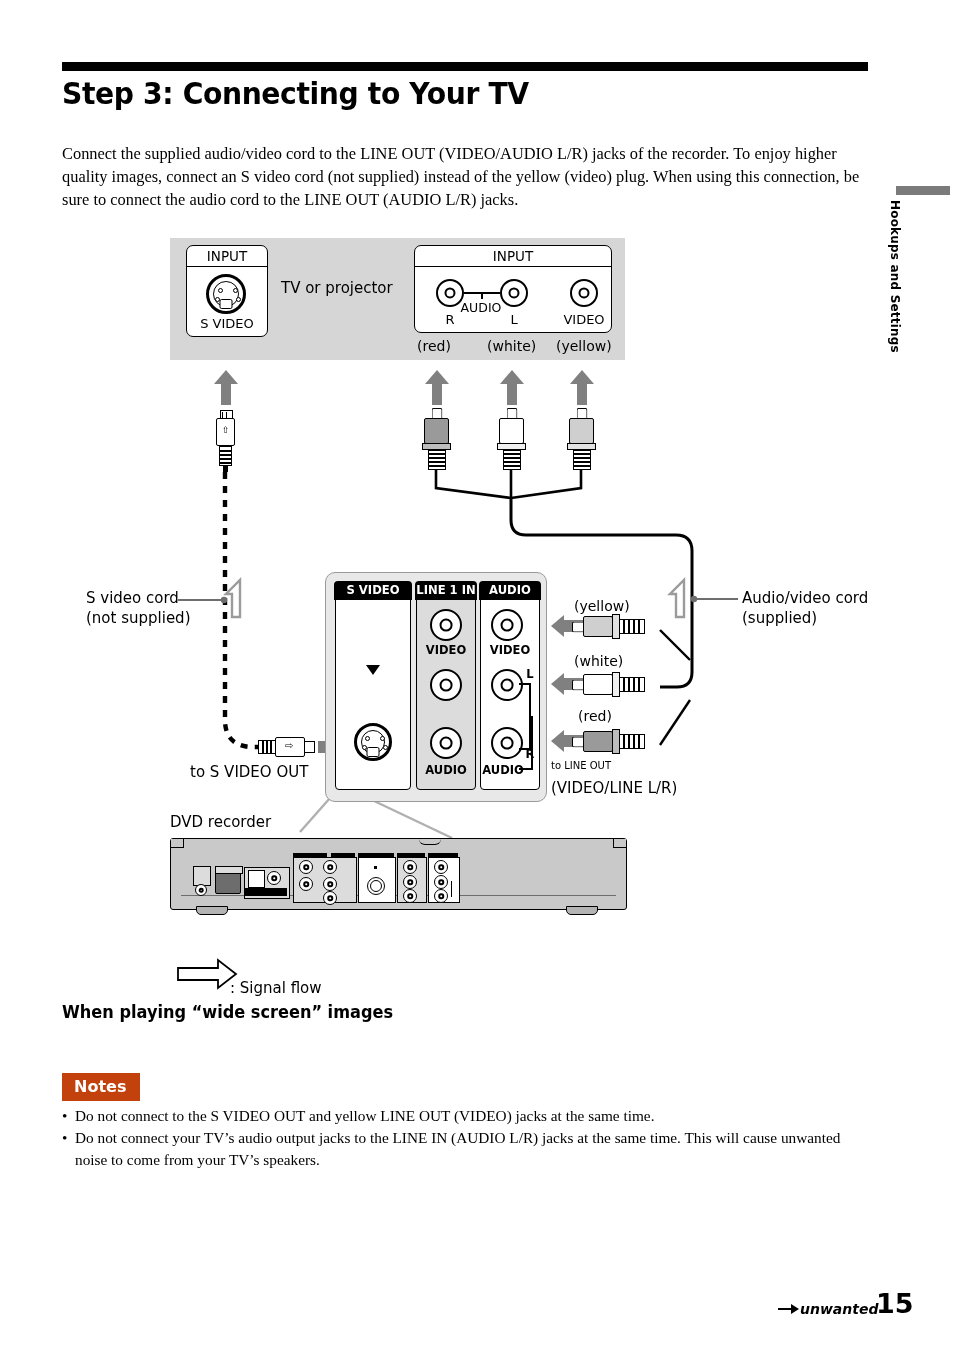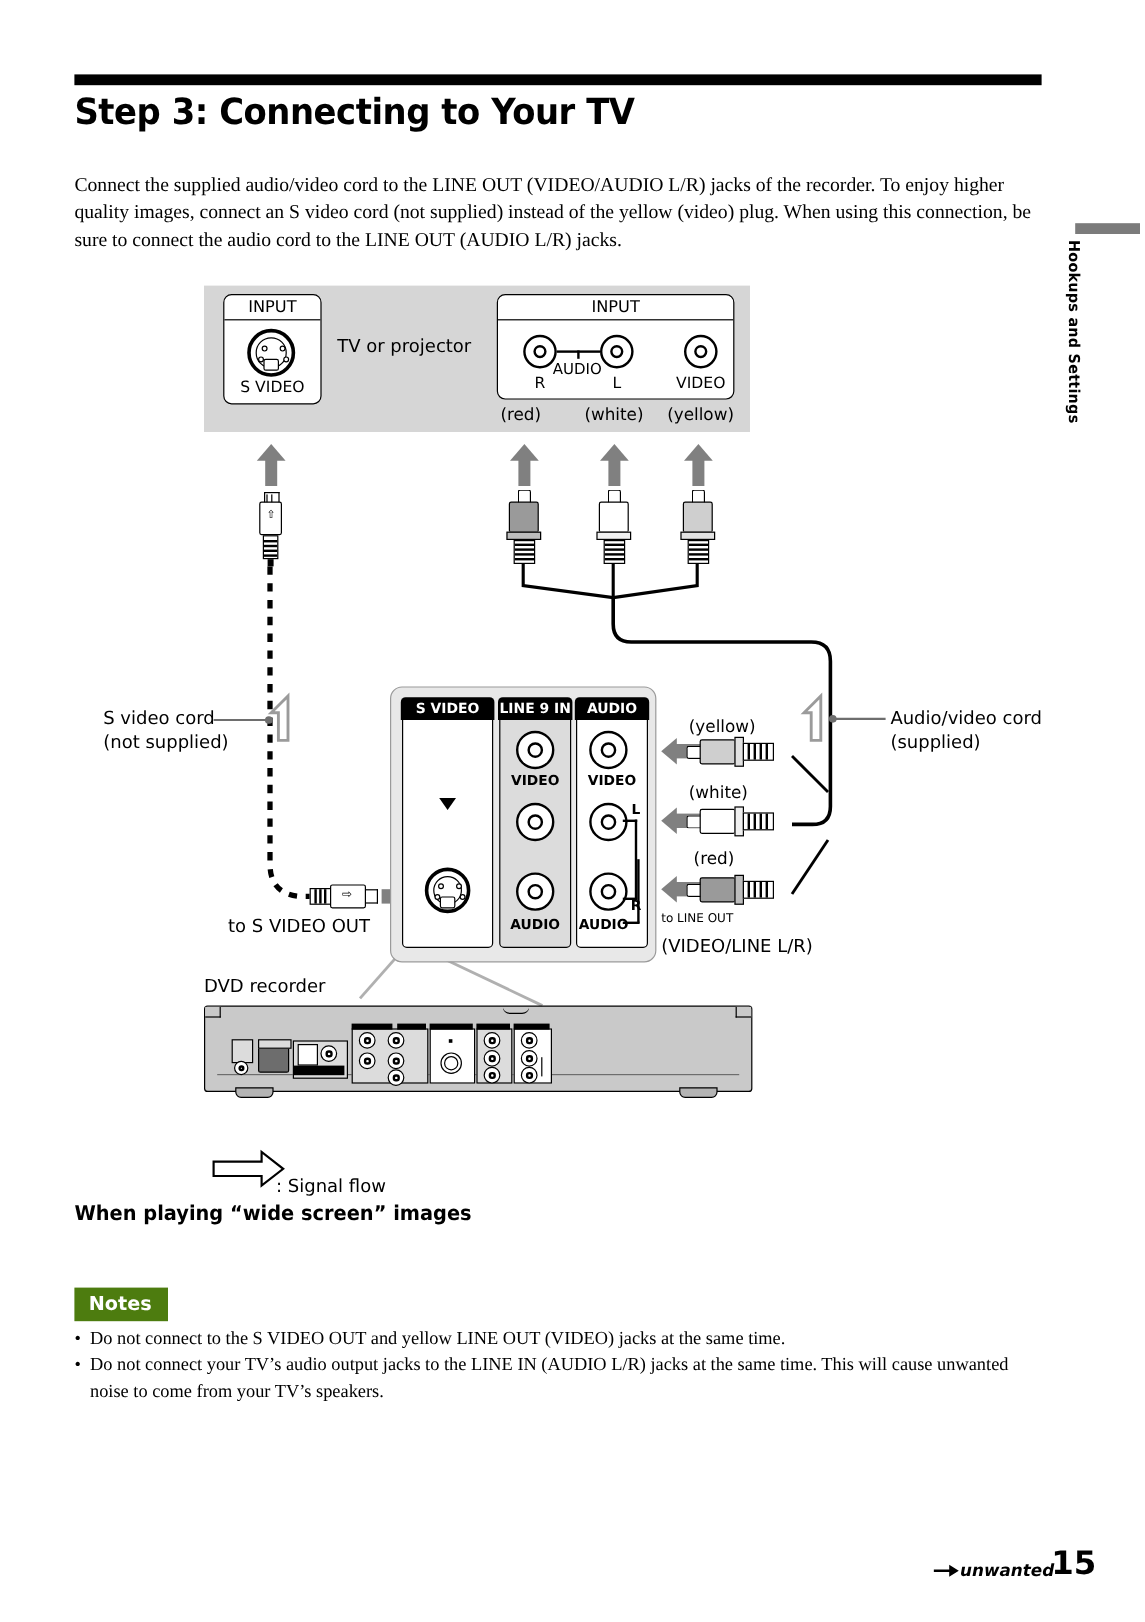--- a/index.html
+++ b/index.html
@@ -100,21 +100,21 @@
 
   
   .rec-body{position:absolute;left:170px;top:838px;width:455px;height:70px;
      background:#c9c9c9;border:1.6px solid #000;border-radius:3px;}
   .rec-foot{position:absolute;background:#b4b4b4;border:1.4px solid #000;}
 
   
   .sec-head{position:absolute;font-family:"DejaVu Sans",sans-serif;font-weight:bold;font-size:17px;
      transform:scaleX(0.95);transform-origin:left top;}
   .body-txt{position:absolute;font-size:16.4px;line-height:23px;}
-  .notes-badge{position:absolute;background:#4d7c0f;color:#fff;font-family:"DejaVu Sans",sans-serif;
+  .notes-badge{position:absolute;background:#c2410c;color:#fff;font-family:"DejaVu Sans",sans-serif;
      font-weight:bold;font-size:16px;padding:4px 14px 5px 12px;}
   .note-li{position:absolute;font-size:15.3px;line-height:21.5px;}
   .note-li .bullet{position:absolute;left:0;top:0;}
   .note-li .txt{display:block;margin-left:13px;}
 
   .footer-cont{position:absolute;font-family:"DejaVu Sans",sans-serif;font-style:italic;font-weight:bold;font-size:14px;}
   .footer-num{position:absolute;font-family:"DejaVu Sans",sans-serif;font-weight:bold;font-size:27px;}
 </style>
 </head>
 <body>
@@ -296,21 +296,21 @@
           <div class="inner"></div>
           <div class="pin" style="left:8px;top:10px;"></div>
           <div class="pin" style="left:23px;top:10px;"></div>
           <div class="pin" style="left:5px;top:19px;"></div>
           <div class="pin" style="left:26px;top:19px;"></div>
           <div class="slot" style="top:21px;"></div>
         </div>
       </div>
 
       <div class="sub-panel shaded" style="left:90px;top:9px;width:58px;height:206px;">
-        <div class="sp-hdr">LINE 9 IN</div>
+        <div class="sp-hdr">LINE 1 IN</div>
         <div class="rca" style="left:13px;top:26px;width:32px;height:32px;"></div>
         <div class="lbl" style="left:0;right:0;top:60px;">VIDEO</div>
         <div class="rca" style="left:13px;top:86px;width:32px;height:32px;"></div>
         <div class="rca" style="left:13px;top:144px;width:32px;height:32px;"></div>
         <div class="lbl" style="left:0;right:0;top:180px;">AUDIO</div>
       </div>
 
       <div class="sub-panel" style="left:154px;top:9px;width:58px;height:206px;">
         <div class="sp-hdr">AUDIO OUT</div>
         <div class="rca" style="left:10px;top:26px;width:32px;height:32px;"></div>

